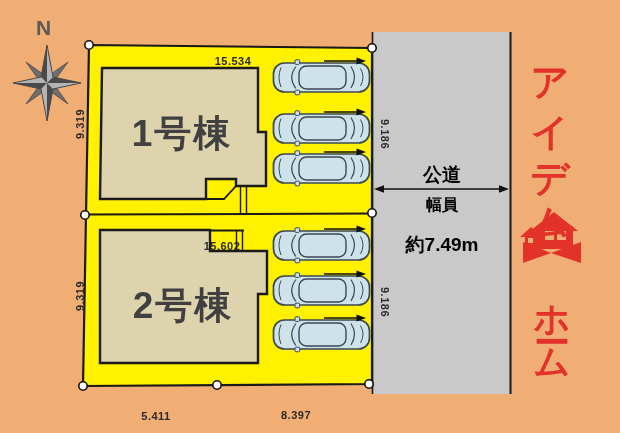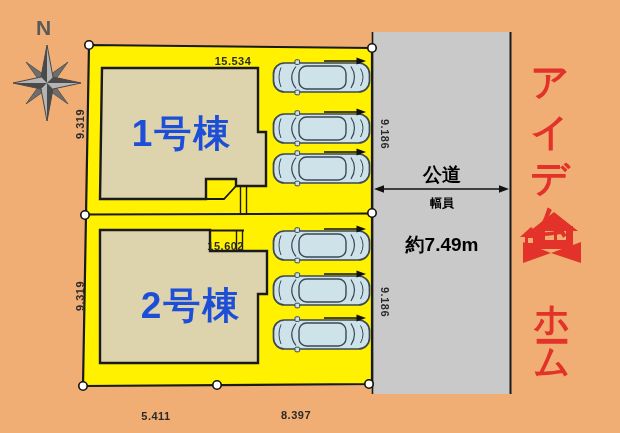--- a/index.html
+++ b/index.html
@@ -11,21 +11,21 @@
   #canvas svg{position:absolute;left:0;top:0;}
   .lbl{position:absolute;white-space:nowrap;}
   .dim{
     font-size:11px;font-weight:bold;color:#2b2b2b;
     text-align:center;letter-spacing:0.5px;
   }
   .dim.w60{width:60px;margin-top:24px;}
   .rotccw{transform:rotate(-90deg);transform-origin:center;}
   .rotcw{transform:rotate(90deg);transform-origin:center;}
   .bldg-label{
-    font-size:37px;font-weight:bold;color:#1d4ed8;
+    font-size:37px;font-weight:bold;color:#404040;
     width:164px;text-align:center;letter-spacing:2px;
   }
   .road-label{color:#000000;font-weight:bold;text-align:center;}
   .compass-n{font-size:21px;font-weight:bold;color:#5a5a5a;}
   .logo-text{
     color:#e2322a;font-weight:900;
     writing-mode:vertical-rl;text-orientation:mixed;
     text-align:center;
   }
   .logo-top{font-size:38px;letter-spacing:3px;}
@@ -120,29 +120,29 @@
       <rect x="545" y="231" width="9" height="9" fill="#f0ae74"></rect>
       <rect x="557" y="231" width="9" height="9" fill="#f0ae74"></rect>
     </g>
   </svg>
 
   <div class="lbl compass-n" style="left:36px;top:16px;">N</div>
 
   <div class="lbl dim w60" style="left:203px;top:31px;">15.534</div>
   <div class="lbl dim rotccw" style="left:57px;top:118px;width:46px;">9.319</div>
   <div class="lbl dim rotccw" style="left:57px;top:290px;width:46px;">9.319</div>
-  <div class="lbl dim w60" style="left:184px;top:216px;text-align:right;">15.602</div>
+  <div class="lbl dim w60" style="left:192px;top:216px;">15.602</div>
   <div class="lbl dim rotcw" style="left:362px;top:128px;width:46px;">9.186</div>
   <div class="lbl dim rotcw" style="left:362px;top:296px;width:46px;">9.186</div>
   <div class="lbl dim w60" style="left:126px;top:386px;">5.411</div>
   <div class="lbl dim w60" style="left:266px;top:385px;">8.397</div>
 
   <div class="lbl bldg-label" style="left:100px;top:109px;">1号棟</div>
-  <div class="lbl bldg-label" style="left:101px;top:281px;padding-left:8px;">2号棟</div>
+  <div class="lbl bldg-label" style="left:101px;top:281px;">2号棟</div>
 
   <div class="lbl road-label" style="left:402px;top:162px;width:80px;font-size:19px;">公道</div>
-  <div class="lbl road-label" style="left:402px;top:195px;width:80px;font-size:12px;">幅員</div>
+  <div class="lbl road-label" style="left:402px;top:195px;width:80px;font-size:16px;">幅員</div>
   <div class="lbl road-label" style="left:382px;top:232px;width:120px;font-size:19px;">約7.49m</div>
 
   <div class="lbl logo-text logo-top" style="left:524px;top:42px;height:172px;">アイデム</div>
   <div class="lbl logo-text logo-bottom" style="left:527px;top:263px;height:118px;">ホーム</div>
 
 </div>
 
 </body></html>

